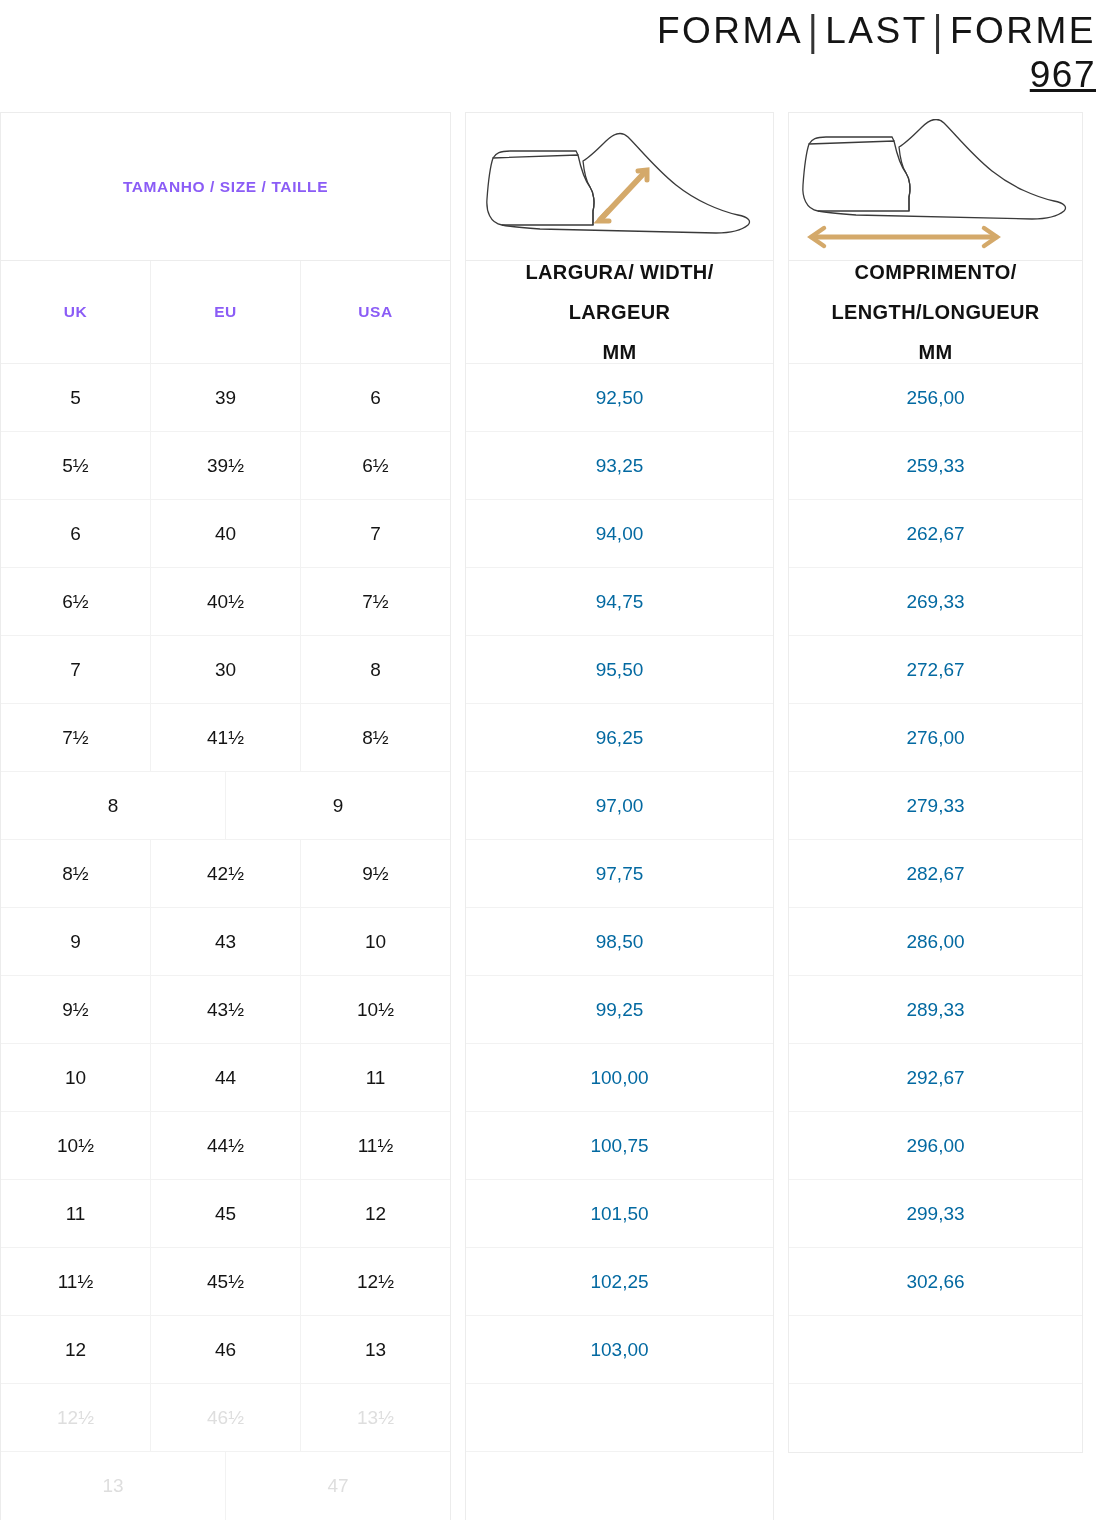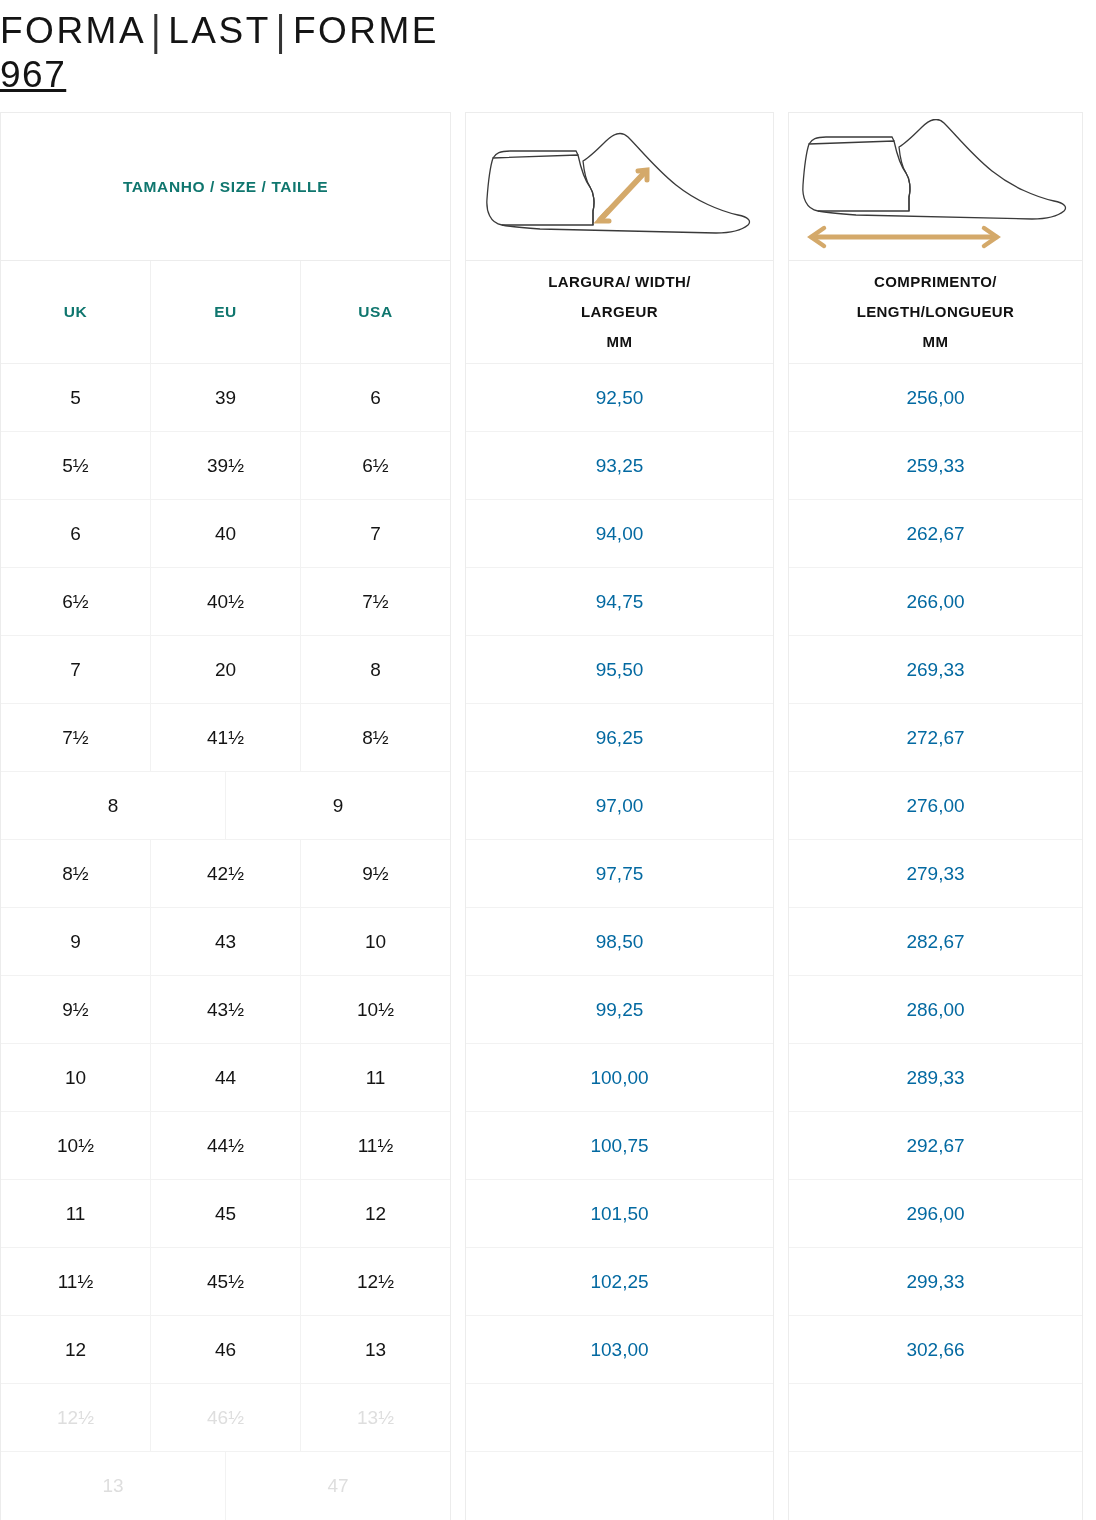--- a/index.html
+++ b/index.html
@@ -10,21 +10,21 @@
   body {
     width: 1096px;
     height: 1520px;
     font-family: "Liberation Sans", sans-serif;
     color: #1a1a1a;
     overflow: hidden;
   }
 
   
   .title-block {
-    text-align: left;
+    text-align: right;
     padding-top: 10px;
   }
   .title-main {
     font-size: 37px;
     font-weight: 300;
     letter-spacing: 2.5px;
     color: #141414;
     line-height: 1.12;
     white-space: nowrap;
   }
@@ -80,25 +80,25 @@
     align-items: center;
     justify-content: center;
     box-sizing: border-box;
     border-bottom: 1px solid #f0f0f0;
   }
   .hdr-label {
     font-size: 15.5px;
     font-weight: 700;
     letter-spacing: 0.6px;
     text-align: center;
-    color: #0f766e;
+    color: #8b5cf6;
     line-height: 1.9;
   }
   .hdr-label-sm {
-    font-size: 15px;
+    font-size: 20px;
     font-weight: 700;
     letter-spacing: 0.4px;
     text-align: center;
     color: #111;
     line-height: 2.0;
   }
 
   
   .size-subhdr {
     display: flex;
@@ -198,21 +198,21 @@
           <div>40</div>
           <div>7</div>
         </div>
         <div class="size-row">
           <div>6½</div>
           <div>40½</div>
           <div>7½</div>
         </div>
         <div class="size-row">
           <div>7</div>
-          <div>20</div>
+          <div>30</div>
           <div>8</div>
         </div>
         <div class="size-row">
           <div>7½</div>
           <div>41½</div>
           <div>8½</div>
         </div>
         <div class="size-row">
           <div>8</div>
           <div>9</div>
@@ -339,21 +339,20 @@
       <div class="hdr-label-sm">
         <span>COMPRIMENTO/</span><br>
         <span>LENGTH/LONGUEUR</span><br>
         <span>MM</span>
       </div>
     </div>
     <div id="length-rows">
         <div class="m-row">256,00</div>
         <div class="m-row">259,33</div>
         <div class="m-row">262,67</div>
-        <div class="m-row">266,00</div>
         <div class="m-row">269,33</div>
         <div class="m-row">272,67</div>
         <div class="m-row">276,00</div>
         <div class="m-row">279,33</div>
         <div class="m-row">282,67</div>
         <div class="m-row">286,00</div>
         <div class="m-row">289,33</div>
         <div class="m-row">292,67</div>
         <div class="m-row">296,00</div>
         <div class="m-row">299,33</div>

